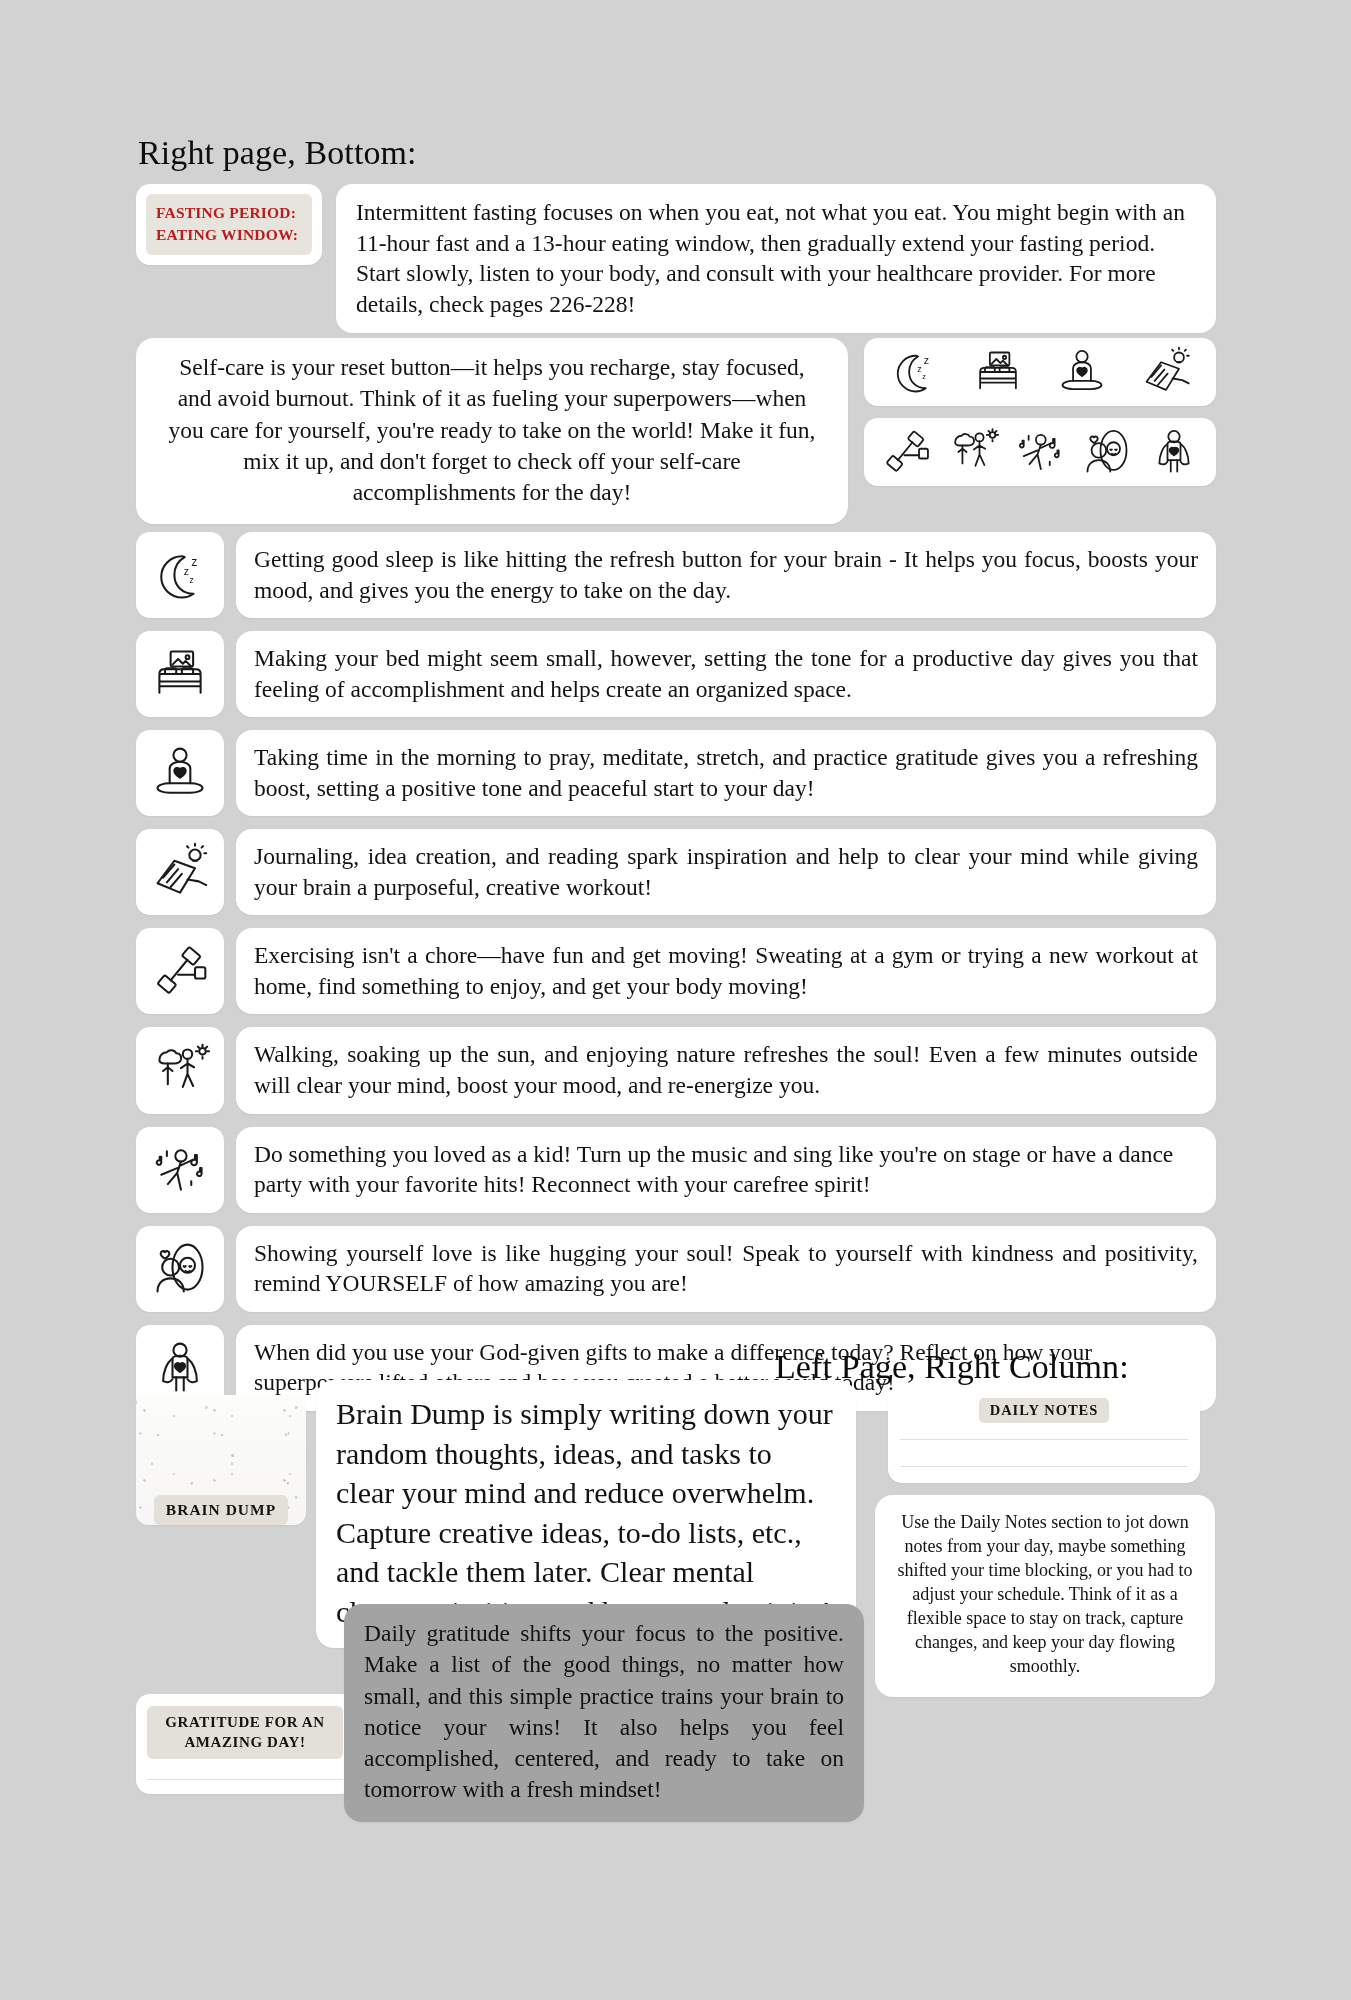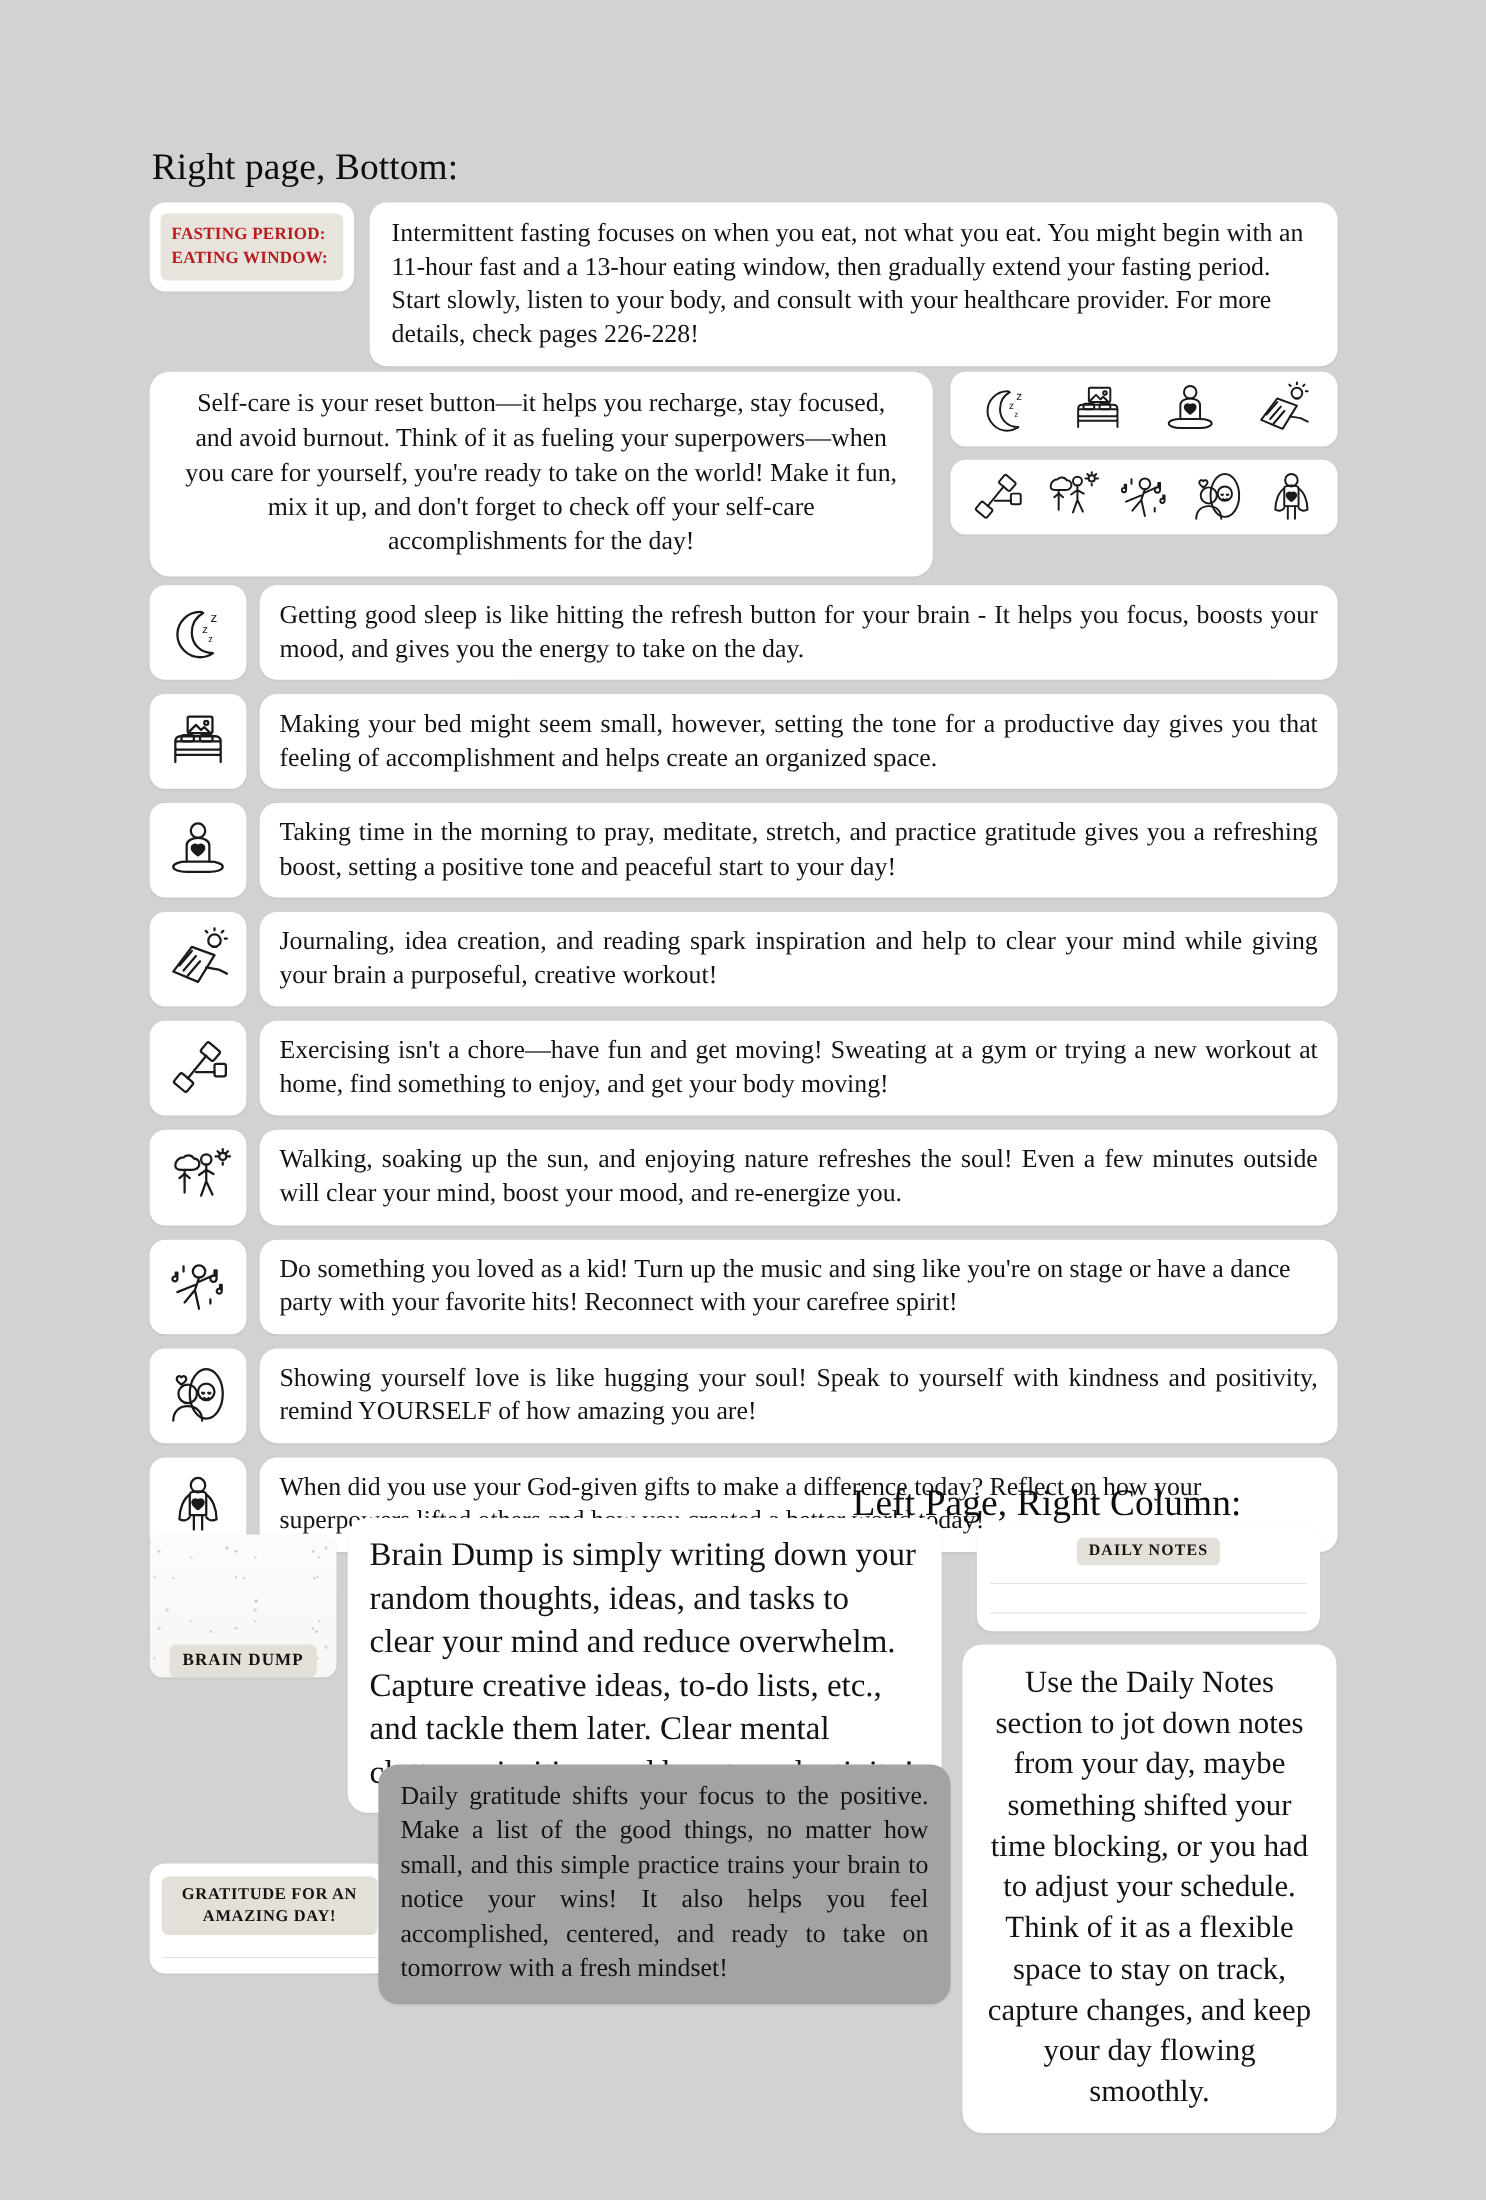--- a/index.html
+++ b/index.html
@@ -121,21 +121,21 @@
     font-size:14.5px; font-weight:700; letter-spacing:1px; color:#16120e;text-align:right;
   }
   .dn-line { height:1px; background:#e2e0dc; margin-top:16px; }
   .dn-line2 { height:1px; background:#e2e0dc; margin-top:26px; }
 
   .daily-notes-text {
     position:absolute; left:875px; top:1495px; width:340px;
     background:#fff; border-radius:18px; padding:16px 20px 18px 20px;
     box-shadow:0 1px 2px rgba(0,0,0,0.05);
   }
-  .daily-notes-text p { margin:0; font-size:28px; line-height:1.33; text-align:center; }
+  .daily-notes-text p { margin:0; font-size:18px; line-height:1.33; text-align:center; }
 
   .grat-card {
     position:absolute; left:136px; top:1694px; width:218px;
     background:#fff; border-radius:14px; padding:12px 11px 0 11px;
     box-shadow:0 1px 2px rgba(0,0,0,0.05); height:100px;
   }
   .grat-card .tag {
     display:block; background:#e3e0da; border-radius:6px; padding:6px 8px;
     font-size:15px; font-weight:700; letter-spacing:0.6px; line-height:1.35;
     color:#16120e; text-align:center;

